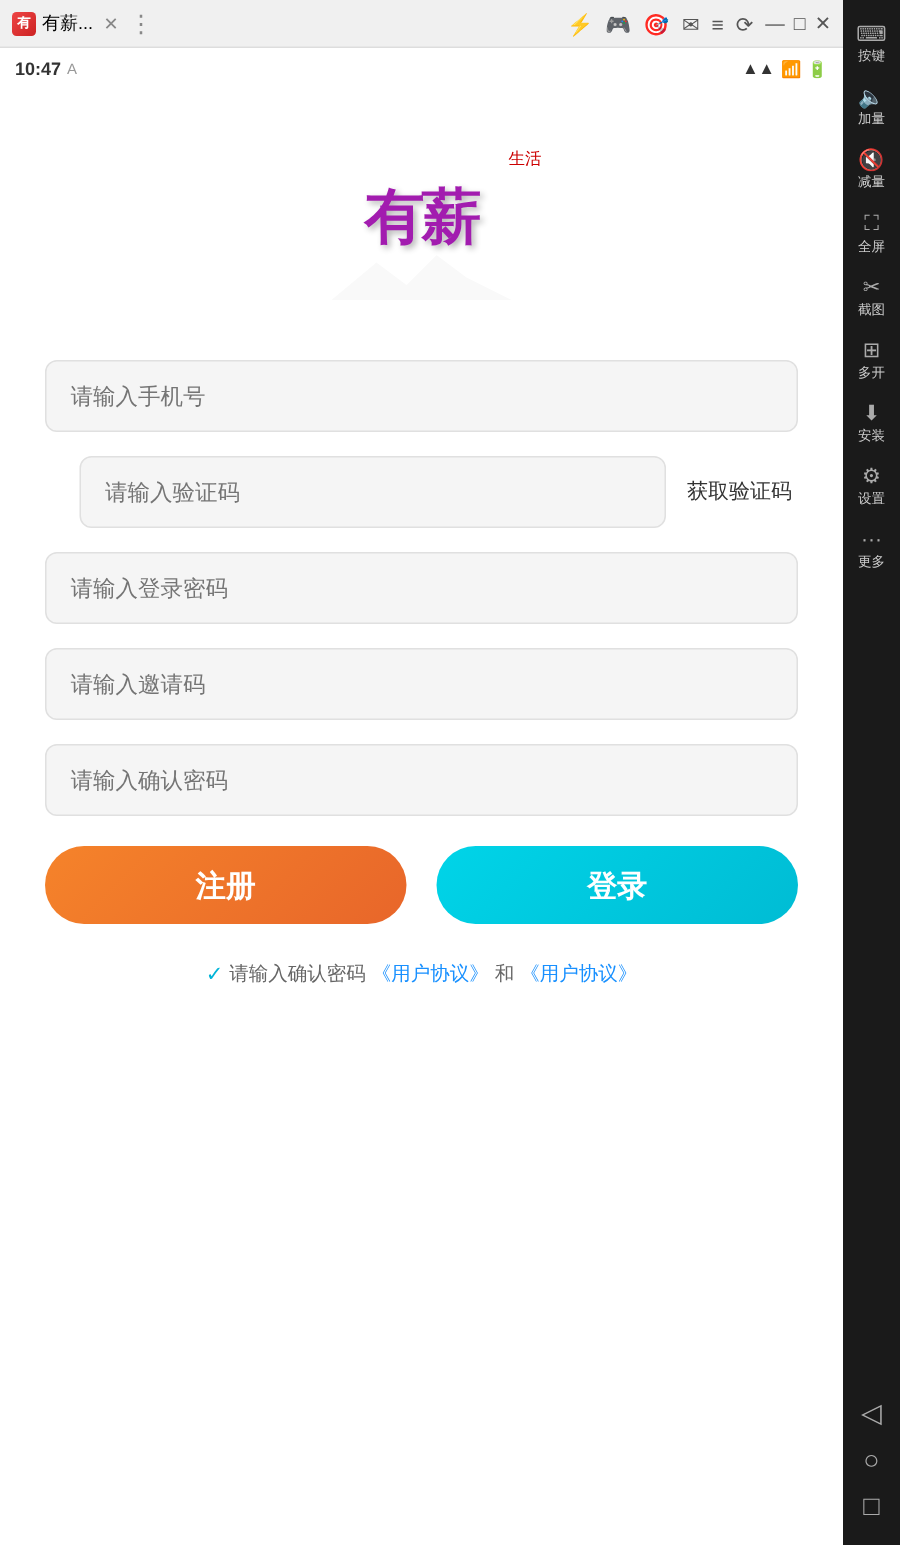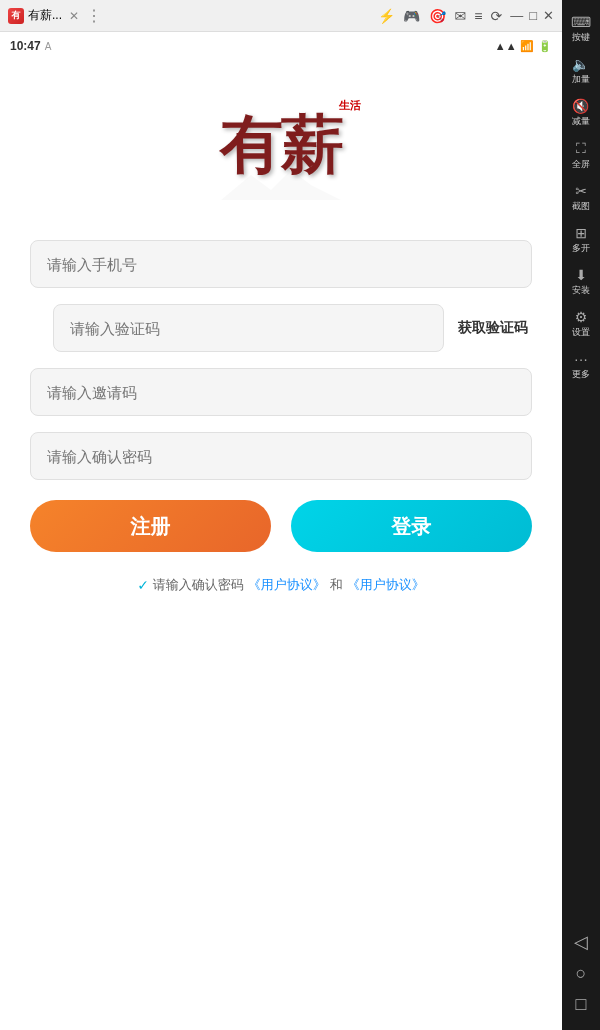--- a/index.html
+++ b/index.html
@@ -186,38 +186,38 @@
     }
     .logo-img {
       width: 180px;
       height: 110px;
       display: flex;
       align-items: center;
       justify-content: center;
       position: relative;
     }
     .logo-text-cn {
-      font-size: 63px;
+      font-size: 40px;
       font-weight: 900;
-      color: #7f1d1d;
+      color: #a21caf;
       font-family: 'STKaiti', 'KaiTi', 'SimKai', serif;
       line-height: 1;
       letter-spacing: -2px;
       text-shadow: 2px 2px 4px rgba(0,0,0,0.3);
       position: relative;
       z-index: 2;
     }
     .logo-sub {
       position: absolute;
       top: 8px;
       right: 10px;
       font-size: 11px;
       color: #c00;
       font-family: serif;
-      font-weight: bold;
+      font-weight: normal;
     }
     .logo-mountain {
       position: absolute;
       bottom: 0;
       left: 50%;
       transform: translateX(-50%);
       width: 120px;
       height: 30px;
       opacity: 0.15;
     }
@@ -253,21 +253,21 @@
     }
     .input-row .input-field {
       flex: 1;
       margin-left: 23px;
     }
     .get-code-btn {
       white-space: nowrap;
       font-size: 14px;
       color: #333;
       cursor: pointer;
-      font-weight: 700;
+      font-weight: 400;
       padding: 0 4px;
     }
 
     
     .btn-row {
       display: flex;
       gap: 20px;
       margin-top: 4px;
     }
     .btn-register {
@@ -409,20 +409,21 @@
 
     <div class="form-area">
 
       <input class="input-field" type="text" placeholder="请输入手机号" style="">
 
       <div class="input-row">
         <input class="input-field" type="text" placeholder="请输入验证码" style="">
         <span class="get-code-btn">获取验证码</span>
       </div>
 
+      <input class="input-field" type="password" placeholder="请输入登录密码" style="">
 
       <input class="input-field" type="text" placeholder="请输入邀请码" style="">
 
       <input class="input-field" type="password" placeholder="请输入确认密码" style="">
 
       <div class="btn-row">
         <button class="btn-register">注册</button>
         <button class="btn-login">登录</button>
       </div>
 

